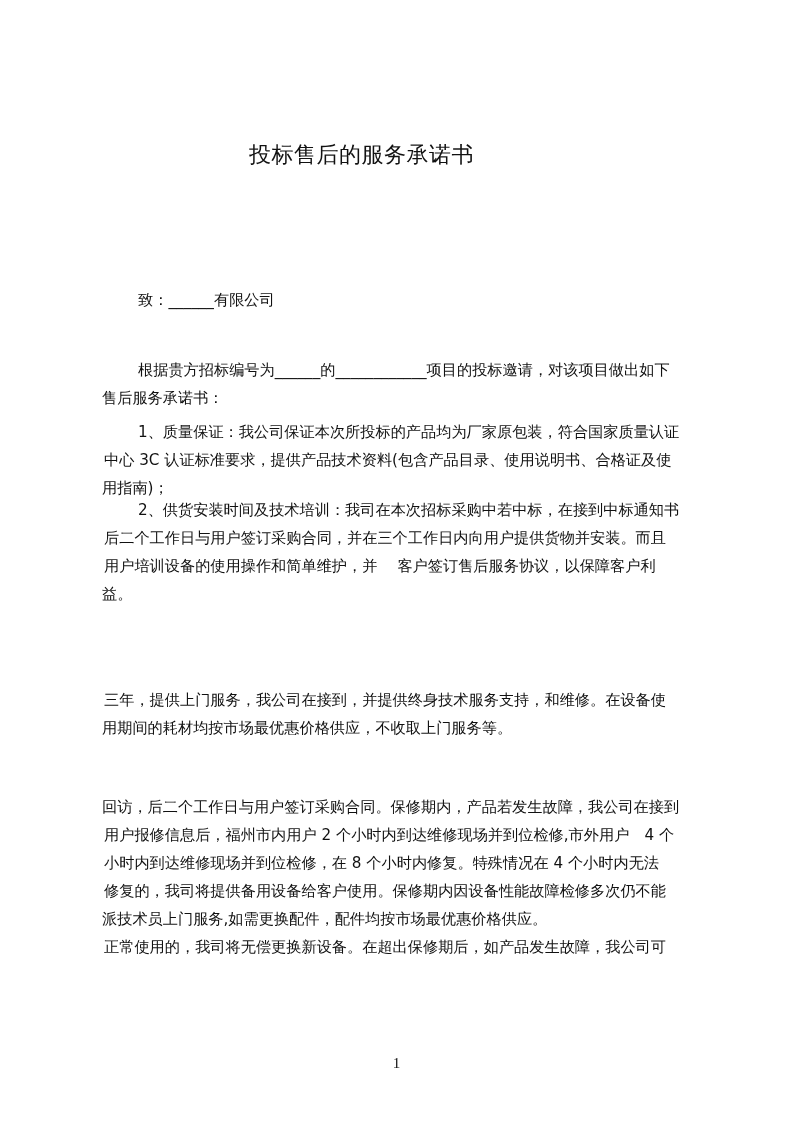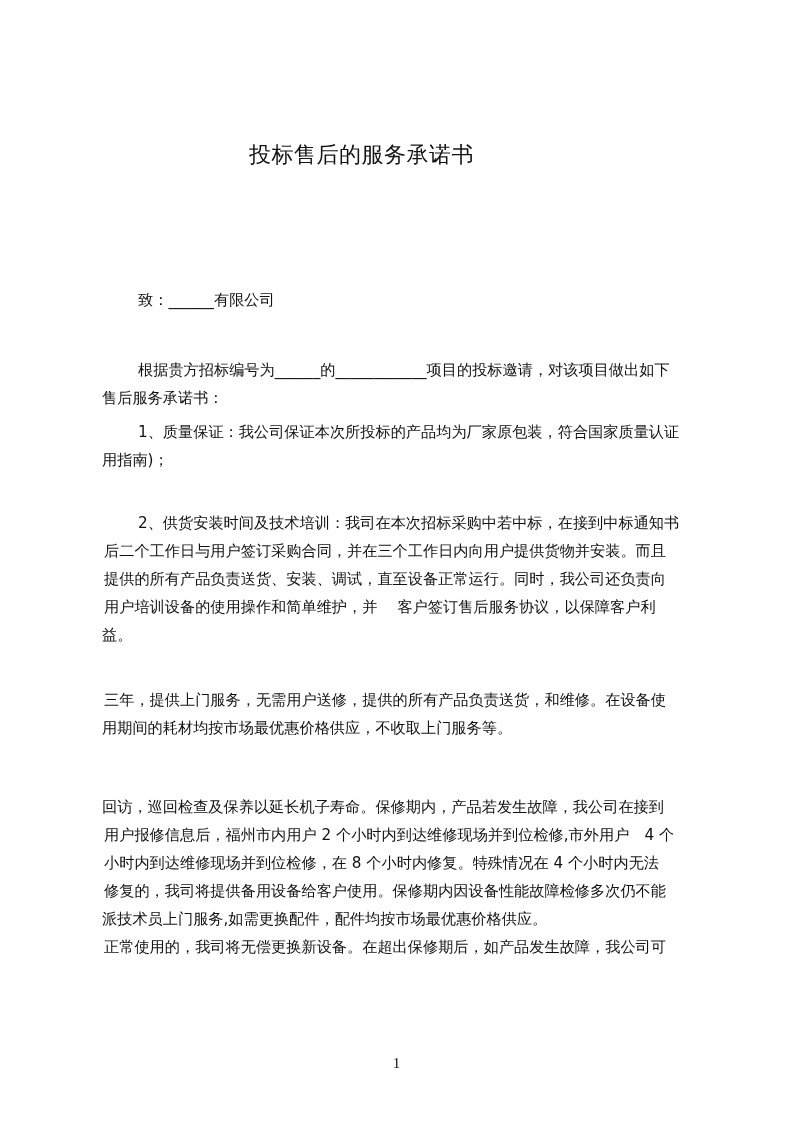--- a/index.html
+++ b/index.html
@@ -43,21 +43,21 @@
     .line {
       white-space: nowrap;
       overflow: hidden;
       height: 28px;
     }
     .indent { padding-left: 36px; }
     .nudge { padding-left: 2px; }
     #salutation { top: 286px; }
     #intro { top: 356px; }
     #item1 { top: 418px; }
-    #item2 { top: 509px; }
+    #item2 { top: 496px; }
     #item3 { top: 686px; }
     #item4 { top: 793px; }
     .page-number {
       position: absolute;
       top: 1055px;
       left: 0;
       width: 793px;
       text-align: center;
       font-family: "Liberation Serif", "DejaVu Serif", serif;
       font-size: 15px;
@@ -74,38 +74,38 @@
     <div class="line indent">致：______有限公司</div>
   </div>
 
   <div class="body-text" id="intro">
     <div class="line indent">根据贵方招标编号为______的____________项目的投标邀请，对该项目做出如下</div>
     <div class="line">售后服务承诺书：</div>
   </div>
 
   <div class="body-text" id="item1">
     <div class="line indent">1、质量保证：我公司保证本次所投标的产品均为厂家原包装，符合国家质量认证</div>
+    <div class="line nudge">中心 3C 认证标准要求，提供产品技术资料(包含产品目录、使用说明书、合格证及使</div>
     <div class="line">用指南)；</div>
   </div>
 
   <div class="body-text" id="item2">
     <div class="line indent">2、供货安装时间及技术培训：我司在本次招标采购中若中标，在接到中标通知书</div>
     <div class="line nudge">后二个工作日与用户签订采购合同，并在三个工作日内向用户提供货物并安装。而且</div>
-    <div class="line nudge">提供的所有产品负责送货、安装、调试，直至设备正常运行。同时，我公司还负责向</div>
     <div class="line nudge">用户培训设备的使用操作和简单维护，并　 客户签订售后服务协议，以保障客户利</div>
     <div class="line">益。</div>
   </div>
 
   <div class="body-text" id="item3">
-    <div class="line nudge">三年，提供上门服务，无需用户送修，提供的所有产品负责送货，和维修。在设备使</div>
+    <div class="line nudge">三年，提供上门服务，我公司在接到，并提供终身技术服务支持，和维修。在设备使</div>
     <div class="line">用期间的耗材均按市场最优惠价格供应，不收取上门服务等。</div>
   </div>
 
   <div class="body-text" id="item4">
-    <div class="line">回访，巡回检查及保养以延长机子寿命。保修期内，产品若发生故障，我公司在接到</div>
+    <div class="line">回访，后二个工作日与用户签订采购合同。保修期内，产品若发生故障，我公司在接到</div>
     <div class="line nudge">用户报修信息后，福州市内用户 2 个小时内到达维修现场并到位检修,市外用户　4 个</div>
     <div class="line nudge">小时内到达维修现场并到位检修，在 8 个小时内修复。特殊情况在 4 个小时内无法</div>
     <div class="line nudge">修复的，我司将提供备用设备给客户使用。保修期内因设备性能故障检修多次仍不能</div>
     <div class="line">派技术员上门服务,如需更换配件，配件均按市场最优惠价格供应。</div>
     <div class="line nudge">正常使用的，我司将无偿更换新设备。在超出保修期后，如产品发生故障，我公司可</div>
   </div>
 
   <div class="page-number">1</div>
 
 </div>

